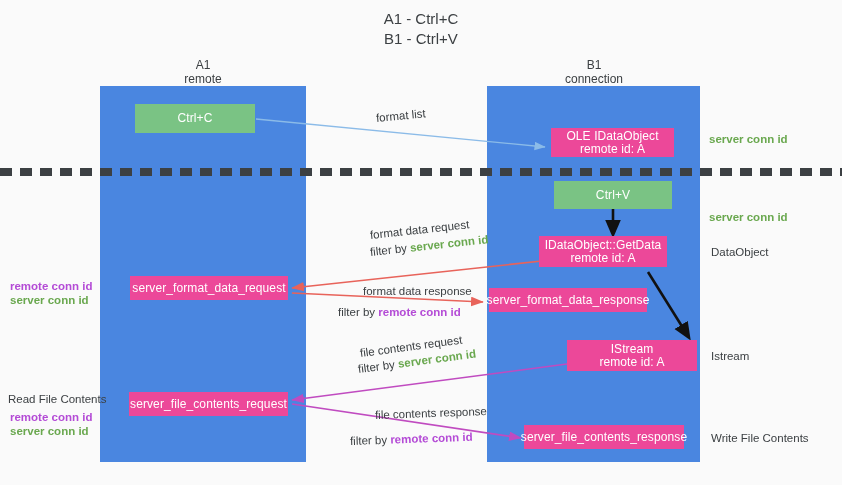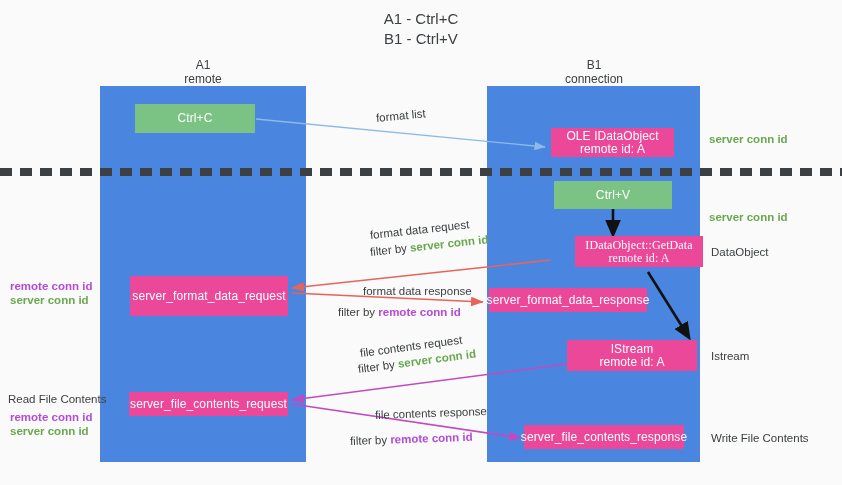--- a/index.html
+++ b/index.html
@@ -125,26 +125,26 @@
 
   <div class="box orange" style="left:551px;top:128px;width:123px;height:29px;">
     <span>OLE IDataObject</span>
     <span class="l2">remote id: A</span>
   </div>
 
   <div class="box green" style="left:554px;top:181px;width:118px;height:28px;">
     <span>Ctrl+V</span>
   </div>
 
-  <div class="box orange" style="left:575px;top:236px;width:128px;height:31px;font-family:Liberation Serif, serif;">
+  <div class="box orange" style="left:539px;top:236px;width:128px;height:31px;">
     <span>IDataObject::GetData</span>
     <span class="l2">remote id: A</span>
   </div>
 
-  <div class="box orange" style="left:130px;top:276px;width:158px;height:40px;justify-content:center;">
+  <div class="box orange" style="left:130px;top:276px;width:158px;height:24px;justify-content:center;">
     <span>server_format_data_request</span>
   </div>
 
   <div class="box orange" style="left:489px;top:288px;width:158px;height:24px;">
     <span>server_format_data_response</span>
   </div>
 
   <div class="box orange" style="left:567px;top:340px;width:130px;height:31px;">
     <span>IStream</span>
     <span class="l2">remote id: A</span>

